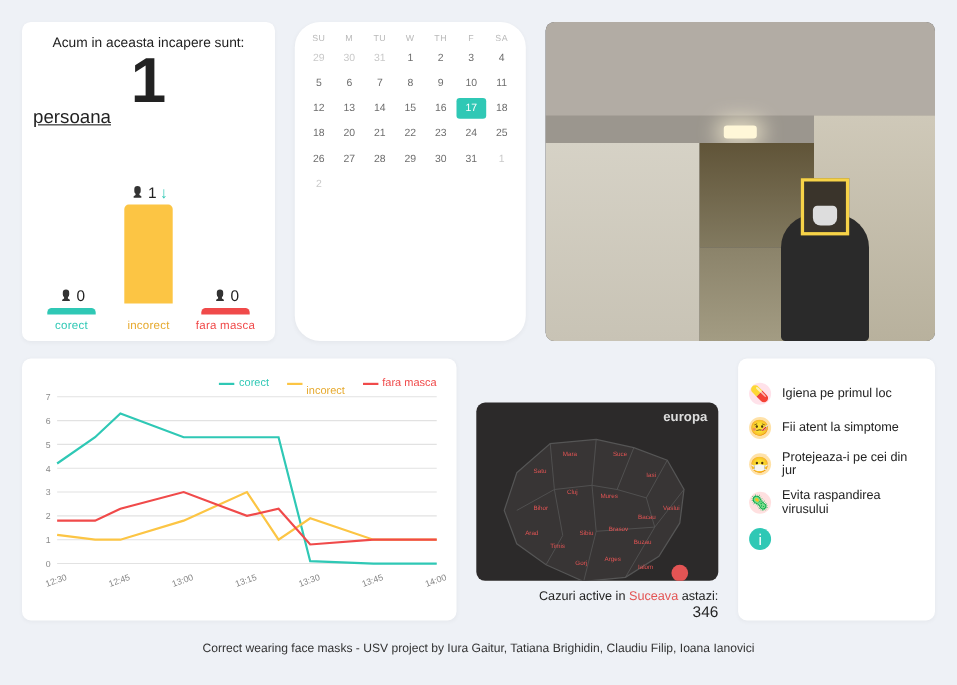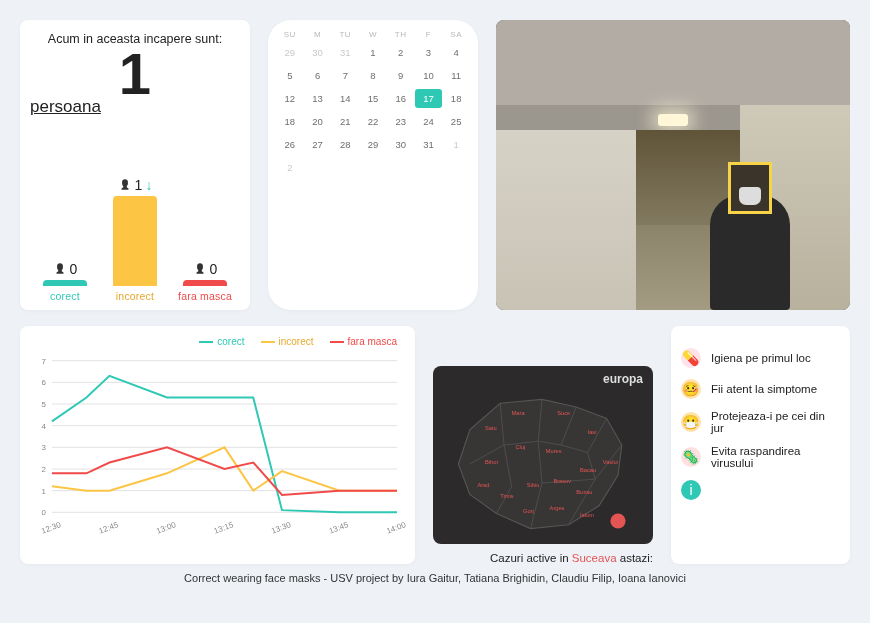--- a/index.html
+++ b/index.html
@@ -40,21 +40,21 @@
   .head-icon { width: 14px; height: 14px; }
   .bar {
     width: 44px;
     border-radius: 4px 4px 0 0;
   }
   .bar-corect { background: #2fc8b5; height: 6px; }
   .bar-incorect { background: #fcc544; height: 90px; }
   .bar-nomask { background: #f04a4a; height: 6px; }
   .bar-label { font-size: 10.5px; margin-top: 4px; letter-spacing: 0.2px; }
   .lbl-corect { color: #2fc8b5; }
-  .lbl-incorect { color: #e6a92d; }
+  .lbl-incorect { color: #e6a92d; margin-top: 14px; }
   .lbl-nomask { color: #f04a4a; }
 
   .panel-mid { width: 210px; display: flex; flex-direction: column; gap: 12px; }
   .clock-card { padding: 12px 8px 10px; text-align: center; }
   .clock-time { font-size: 32px; font-weight: 600; }
   .clock-weather { font-size: 13px; display: inline-flex; align-items: center; gap: 5px; margin-top: 2px; }
   .calendar-card { flex: 1; padding: 10px 8px 6px; font-size: 9.5px; color: #6e6e6e; border-radius: 23px; }
   .cal-grid { display: grid; grid-template-columns: repeat(7, 1fr); gap: 4px 0; text-align: center; }
   .cal-head { font-size: 8px; color: #b8b8b8; letter-spacing: 0.5px; }
   .cal-cell { padding: 4px 0; cursor: pointer; }
@@ -108,21 +108,21 @@
   .map-caption { text-align: right; font-size: 11.5px; margin-top: 8px; }
   .map-caption-em { color: #e35454; }
   .map-caption-num { display: block; font-size: 14px; }
 
   .panel-tips { flex: 1; padding: 10px 14px 10px 10px; }
   .tips-title { font-size: 14.5px; font-weight: 600; display: flex; gap: 8px; align-items: flex-start; line-height: 1.25; }
   .tips-list { list-style: none; margin-top: 12px; display: flex; flex-direction: column; gap: 11px; }
   .tip-item { display: flex; align-items: center; gap: 10px; font-size: 11.5px; }
   .tip-ico { width: 20px; height: 20px; border-radius: 50%; display: inline-flex; align-items: center; justify-content: center; font-size: 14px; flex-shrink:0;}
 
-  .footer { text-align: center; font-size: 11px; color: #333; margin-top: 8px; }
+  .footer { text-align: center; font-size: 11px; color: #333; margin-top: 20px; }
 </style>
 </head>
 <body>
 
 <div class="row row-top">
 
   <div class="card panel-people">
     <div class="people-title">Acum in aceasta incapere  sunt:</div>
     <div class="people-count">1</div>
     <div class="people-unit">persoana</div>
@@ -309,20 +309,21 @@
             <text x="68" y="56">Buzau</text>
             <text x="54" y="64">Arges</text>
           <text x="40" y="66">Gorj</text>
             <text x="70" y="68">Ialom</text>
         </g>
         <circle cx="90" cy="70" r="4" fill="#e35454"></circle>
       </svg>
     </div>
     <div class="map-caption">
       <span>Cazuri active in </span><span class="map-caption-em">Suceava</span><span> astazi:</span>
+      <span class="map-caption-num">346</span>
     </div>
   </div>
 
   <div class="card panel-tips">
     <ul class="tips-list" id="tips-list">
         <li class="tip-item">
           <span class="tip-ico" style="background: rgb(255, 226, 234); color: rgb(204, 68, 68);">💊</span>
           <span>Igiena pe primul loc</span>
         </li>
         <li class="tip-item">

